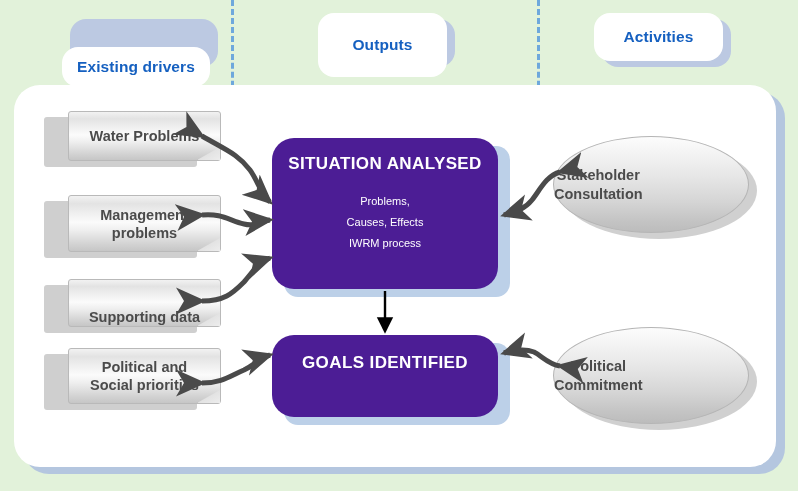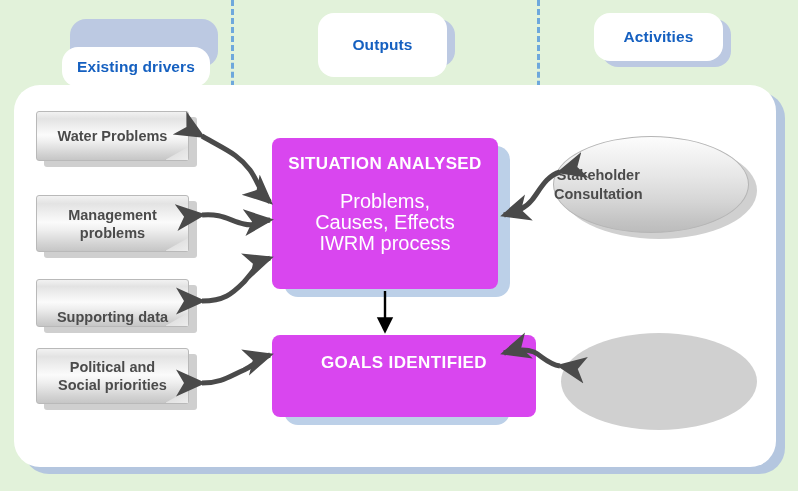--- a/index.html
+++ b/index.html
@@ -77,20 +77,21 @@
     box-sizing: border-box;
     color: #4b4b4b;
     font-weight: bold;
     font-size: 14.5px;
     line-height: 18px;
     text-align: center;
     display: flex;
     align-items: center;
     justify-content: center;
     z-index: 6;
+    margin-left: 32px;
   }
   .driver-shadow {
     position: absolute;
     background: #cfcfcf;
     border-radius: 3px;
     z-index: 5;
   }
   
   .curl {
     position: absolute;
@@ -99,39 +100,39 @@
     width: 22px;
     height: 13px;
     background: linear-gradient(to bottom right, #d8d8d8 0%, #ededed 100%);
     clip-path: polygon(100% 0, 100% 100%, 0 100%);
     border-left: 1px solid #bdbdbd;
   }
 
   
   .bluebox {
     position: absolute;
-    background: #d946ef;
-    border-radius: 8px;
+    background: #4c1d95;
+    border-radius: 22px;
     color: #ffffff;
     z-index: 6;
   }
   .bluebox-shadow {
     position: absolute;
     background: #bcd0e8;
     border-radius: 14px;
     z-index: 5;
   }
   .blue-title {
     font-weight: bold;
     font-size: 17px;
     text-align: center;
     letter-spacing: 0.4px;
   }
   .blue-body {
-    font-size: 20px;
+    font-size: 11px;
     text-align: center;
     line-height: 21px;
   }
 
   
   .ellipse {
     position: absolute;
     border-radius: 50%;
     background: linear-gradient(to bottom,
         #fcfcfc 0%, #f3f3f3 18%, #e6e6e6 42%,
@@ -213,31 +214,35 @@
 
   <div class="bluebox-shadow" style="left:284px; top:146px; width:226px; height:151px;"></div>
   <div class="bluebox" style="left:272px; top:138px; width:226px; height:151px; display:flex; flex-direction:column; align-items:center; justify-content:flex-start; padding-top:16px; box-sizing:border-box;">
     <div class="blue-title">SITUATION ANALYSED</div>
     <div class="blue-body" style="white-space:pre-line; margin-top:17px;">Problems,
 Causes, Effects
 IWRM process</div>
   </div>
 
   <div class="bluebox-shadow" style="left:284px; top:343px; width:226px; height:82px;"></div>
-  <div class="bluebox" style="left:272px; top:335px; width:264px; height:82px; display:flex; flex-direction:column; align-items:center; justify-content:flex-start; padding-top:18px; box-sizing:border-box;">
+  <div class="bluebox" style="left:272px; top:335px; width:226px; height:82px; display:flex; flex-direction:column; align-items:center; justify-content:flex-start; padding-top:18px; box-sizing:border-box;">
     <div class="blue-title">GOALS IDENTIFIED</div>
   </div>
 
   <div class="ellipse-shadow" style="left:561px; top:142px; width:196px; height:97px;"></div>
   <div class="ellipse" style="left:553px; top:136px; width:196px; height:97px;">
     <span style="white-space:pre-line;">Stakeholder
 Consultation</span>
   </div>
 
   <div class="ellipse-shadow" style="left:561px; top:333px; width:196px; height:97px;"></div>
+  <div class="ellipse" style="left:553px; top:327px; width:196px; height:97px;">
+    <span style="white-space:pre-line;">Political
+Commitment</span>
+  </div>
 
   <svg class="arrows" viewBox="0 0 798 491">
     <defs>
       <marker id="ah" markerWidth="7" markerHeight="7" refX="5.2" refY="3.1" orient="auto" markerUnits="strokeWidth">
         <path d="M0,0.4 L6,3.1 L0,5.8 L1.6,3.1 Z" fill="#4a4a4a"></path>
       </marker>
       <marker id="ahb" markerWidth="7" markerHeight="7" refX="5.2" refY="3.1" orient="auto" markerUnits="strokeWidth">
         <path d="M0,0.4 L6,3.1 L0,5.8 L1.6,3.1 Z" fill="#4a4a4a"></path>
       </marker>
       <marker id="black-head" markerWidth="8" markerHeight="8" refX="4" refY="4" orient="auto" markerUnits="strokeWidth">

